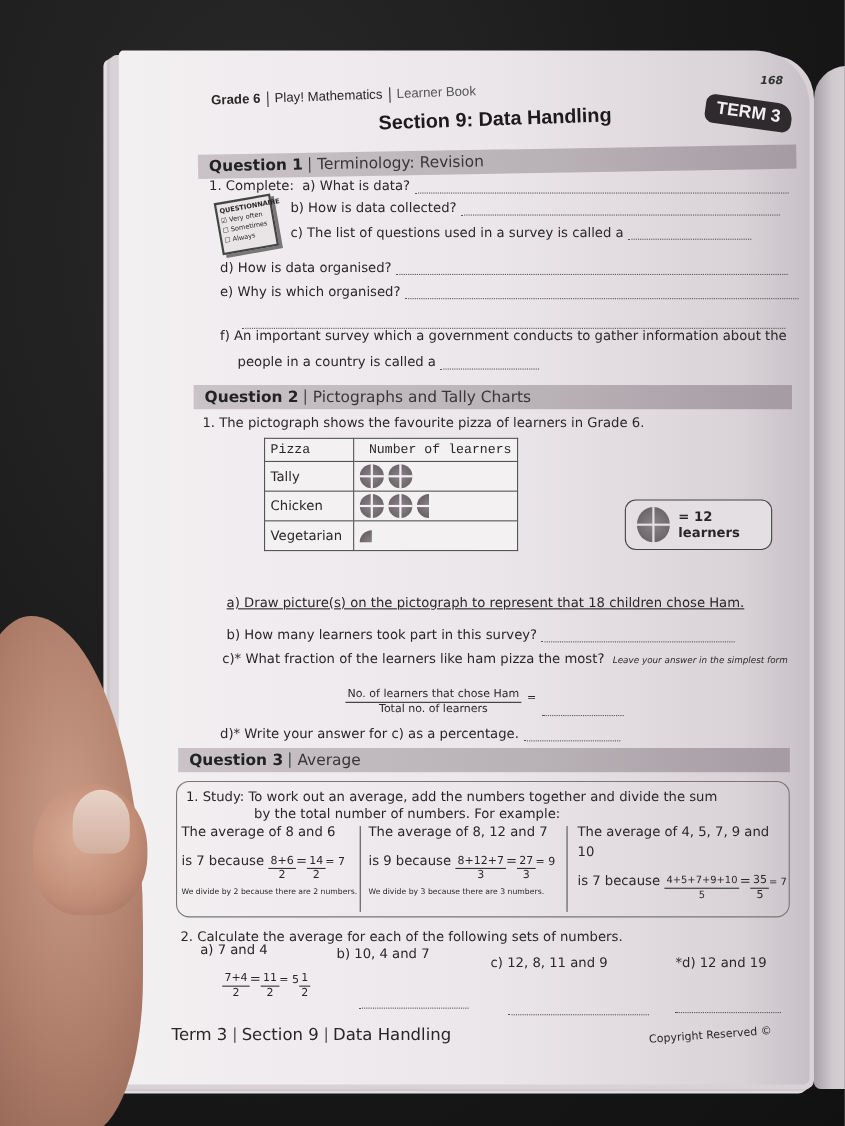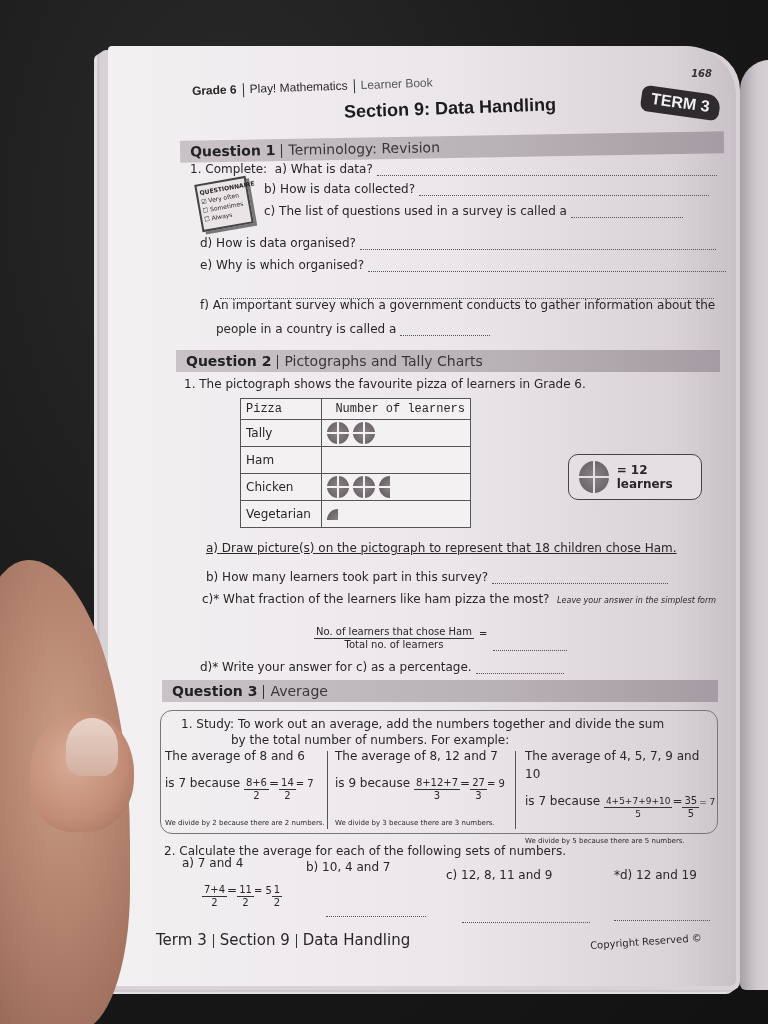--- a/index.html
+++ b/index.html
@@ -86,21 +86,21 @@
       linear-gradient(#e4dfe3,#e4dfe3) center/2px 32px no-repeat,
       radial-gradient(circle, #8a8387 0%, #6d676b 70%, #5a5458 100%);
   }
   .frac { display:inline-block; vertical-align:middle; text-align:center; font-size:10px; line-height:12px; }
   .frac .n { display:block; border-bottom:1px solid #333; padding:0 2px;margin-top:12px; }
   .frac .d { display:block; }
   .study-box {
     position:absolute; left:52px; top:664px; width:556px; height:122px; border:1.5px solid #777; border-radius:12px;
   }
   .ex { position:absolute; top:36px; font-size:12px; line-height:18px; }
-  .ex small { display:block; font-size:7px; margin-top:12px; }
+  .ex small { display:block; font-size:7px; margin-top:0; }
   .vdiv { position:absolute; top:40px; width:1px; height:78px; background:#555; }
   .footer { left:48px; top:885px; font-size:15px; }
   .copy { right:34px; top:890px; font-size:10px; transform:rotate(-4deg); }
   .italic-note { font-style:italic; font-size:8px; }
 </style>
 </head>
 <body>
 
 <div class="page-stack"></div>
 <div class="right-page"></div>
@@ -155,24 +155,20 @@
       <tbody>
           <tr>
         <th>Pizza</th>
         <th class="num">Number of learners</th>
       </tr>
       <tr>
         <td class="name">Tally</td>
         <td><span class="pizza"></span><span class="pizza"></span></td>
       </tr>
       <tr>
-        <td class="name">Ham</td>
-        <td></td>
-      </tr>
-      <tr>
         <td class="name">Chicken</td>
         <td><span class="pizza"></span><span class="pizza"></span><span class="pizza half"></span></td>
       </tr>
       <tr>
         <td class="name">Vegetarian</td>
         <td><span class="pizza quarter"></span></td>
       </tr>
     </tbody>
       </table>
 
@@ -194,42 +190,41 @@
     </div>
     <div class="abs line" style="left:92px; top:614px;">
       <span>d)* Write your answer for c) as a percentage.</span> <span class="dots" style="width:88px"></span>
     </div>
 
     <div class="q-bar" style="top:634px; left:54px; width:556px;">
       <b>Question 3</b><span class="sep"></span><span class="sub">Average</span>
     </div>
 
     <div class="study-box">
-      <div class="abs line" style="left:20px; top:6px;">1. Study:  To work out an average, add the numbers together and divide the sum</div>
+      <div class="abs line" style="left:8px; top:6px;">1. Study:  To work out an average, add the numbers together and divide the sum</div>
       <div class="abs line" style="left:70px; top:22px;">by the total number of numbers. For example:</div>
 
       <div class="ex" style="left:4px;">
         <div>The average of  8 and 6</div>
         <div><span>is 7 because</span>
           <span class="frac"><span class="n">8+6</span><span class="d">2</span></span>=<span class="frac"><span class="n">14</span><span class="d">2</span></span><span style="font-size:10px">= 7</span></div>
         <small>We divide by 2 because there are 2 numbers.</small>
       </div>
       <div class="vdiv" style="left:166px;"></div>
       <div class="ex" style="left:174px;">
         <div>The average of  8, 12 and 7</div>
         <div><span>is 9 because</span>
           <span class="frac"><span class="n">8+12+7</span><span class="d">3</span></span>=<span class="frac"><span class="n">27</span><span class="d">3</span></span><span style="font-size:10px">= 9</span></div>
         <small>We divide by 3 because there are 3 numbers.</small>
       </div>
       <div class="vdiv" style="left:354px;"></div>
       <div class="ex" style="left:364px;">
         <div>The average of  4, 5, 7, 9 and 10</div>
         <div><span>is 7 because</span>
           <span class="frac" style="font-size:9px"><span class="n">4+5+7+9+10</span><span class="d">5</span></span>=<span class="frac"><span class="n">35</span><span class="d">5</span></span><span style="font-size:9px">= 7</span></div>
-        <small>We divide by 5 because there are 5 numbers.</small>
       </div>
     </div>
 
     <div class="abs line" style="left:56px; top:798px;">2. Calculate the average for each of the following sets of numbers.</div>
     <div class="abs line" style="left:74px; top:810px;">
       <div>a)  7 and 4</div>
       <div style="margin-left:20px; margin-top:2px;">
         <span class="frac"><span class="n">7+4</span><span class="d">2</span></span>=<span class="frac"><span class="n">11</span><span class="d">2</span></span><span style="font-size:10px">= 5</span><span class="frac"><span class="n">1</span><span class="d">2</span></span>
       </div>
     </div>

